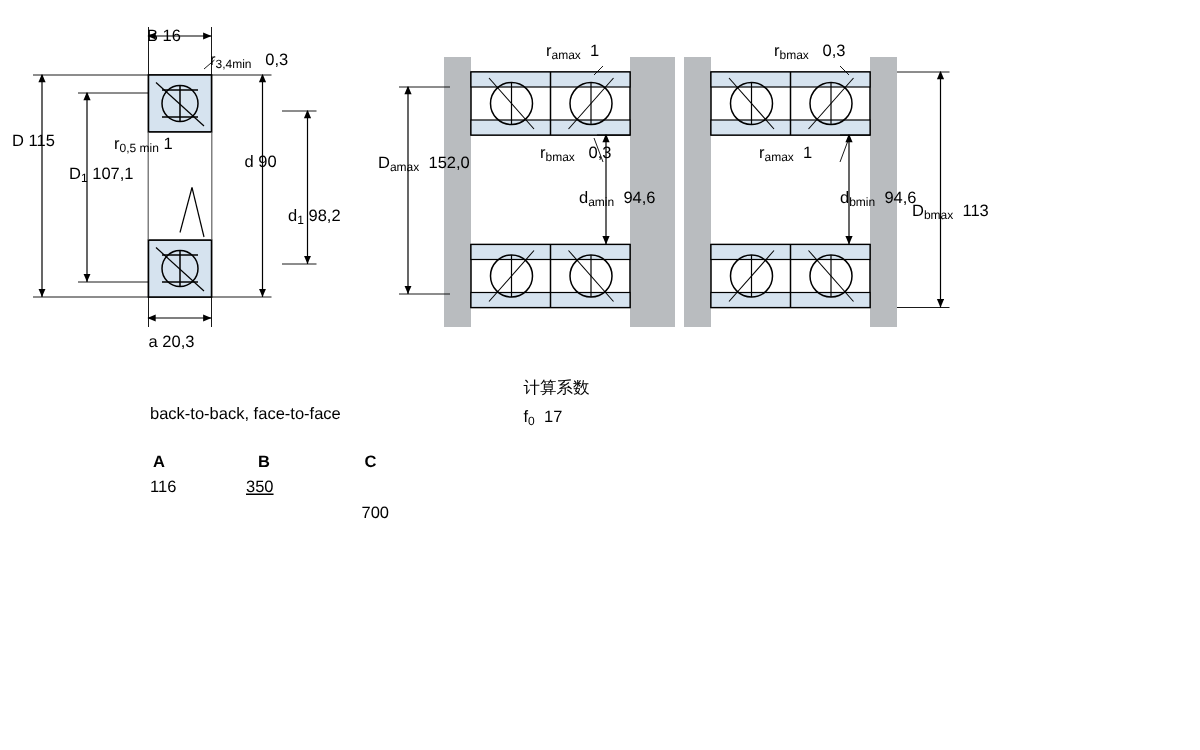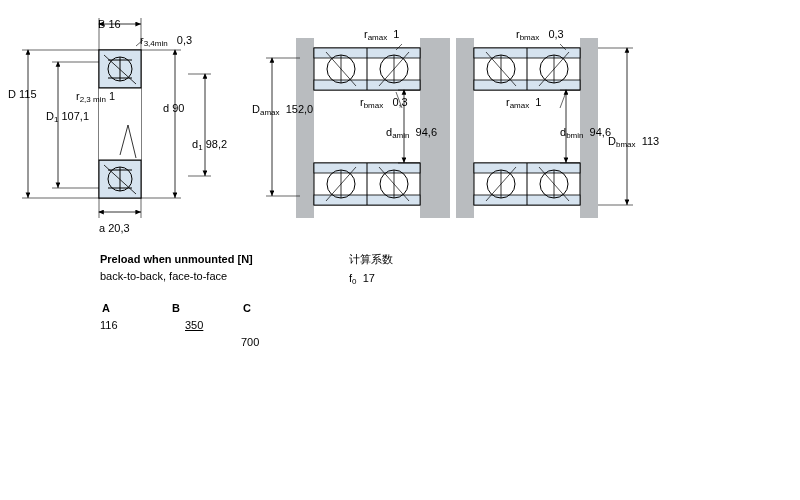--- a/index.html
+++ b/index.html
@@ -195,21 +195,21 @@
     <span>D</span>
     <span>115</span>
   </div>
 
   <div class="lbl" style="left:30px; top:110px;padding-left:16px;">
     <span>D</span><span class="sub">1</span>
     <span>107,1</span>
   </div>
 
   <div class="lbl" style="left:76px; top:90px;">
-    <span>r</span><span class="sub">2,3 min</span>
+    <span>r</span><span class="sub">0,5 min</span>
     <span>1</span>
   </div>
 
   <div class="lbl" style="left:163px; top:102px;">
     <span>d</span>
     <span>90</span>
   </div>
 
   <div class="lbl" style="left:192px; top:138px;">
     <span>d</span><span class="sub">1</span>
@@ -254,29 +254,28 @@
   <div class="lbl" style="left:386px; top:126px;">
     <span>d</span><span class="sub">amin</span>
     &nbsp;<span>94,6</span>
   </div>
 
   <div class="lbl" style="left:560px; top:126px;text-align:center;">
     <span>d</span><span class="sub">bmin</span>
     &nbsp;<span>94,6</span>
   </div>
 
-  <div class="lbl bold" style="left:100px; top:253px;">Preload when unmounted  [N]</div>
   <div class="lbl" style="left:100px; top:270px;">back-to-back, face-to-face</div>
 
   <div class="lbl bold" style="left:102px; top:302px;">A</div>
   <div class="lbl bold" style="left:172px; top:302px;">B</div>
   <div class="lbl bold" style="left:243px; top:302px;">C</div>
 
   <div class="lbl" style="left:100px; top:319px;">116</div>
-  <div class="lbl" style="left:185px; top:319px;text-decoration:underline;">350</div>
+  <div class="lbl" style="left:164px; top:319px;text-decoration:underline;">350</div>
   <div class="lbl" style="left:241px; top:336px;">700</div>
 
   <div class="lbl" style="left:349px; top:253px;">计算系数</div>
   <div class="lbl" style="left:349px; top:272px;">
     <span>f</span><span class="sub">0</span>
     &nbsp;<span>17</span>
   </div>
 
 </div>
 

